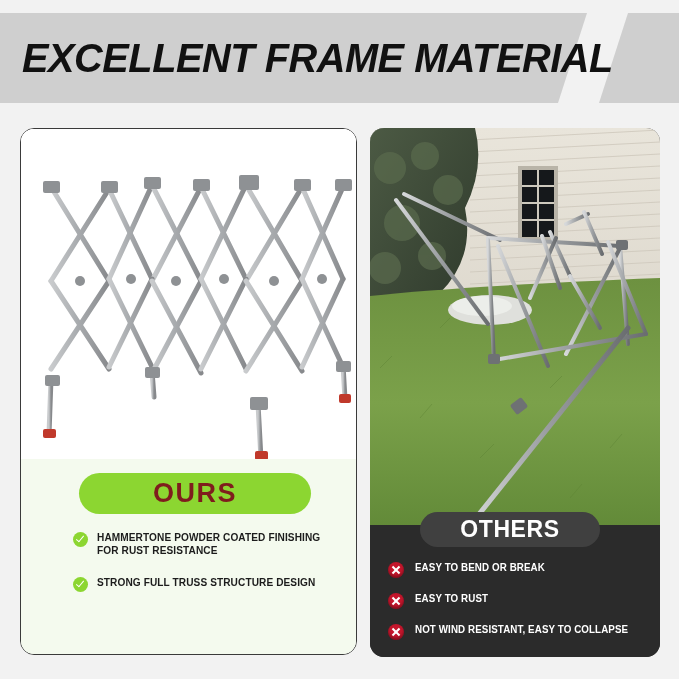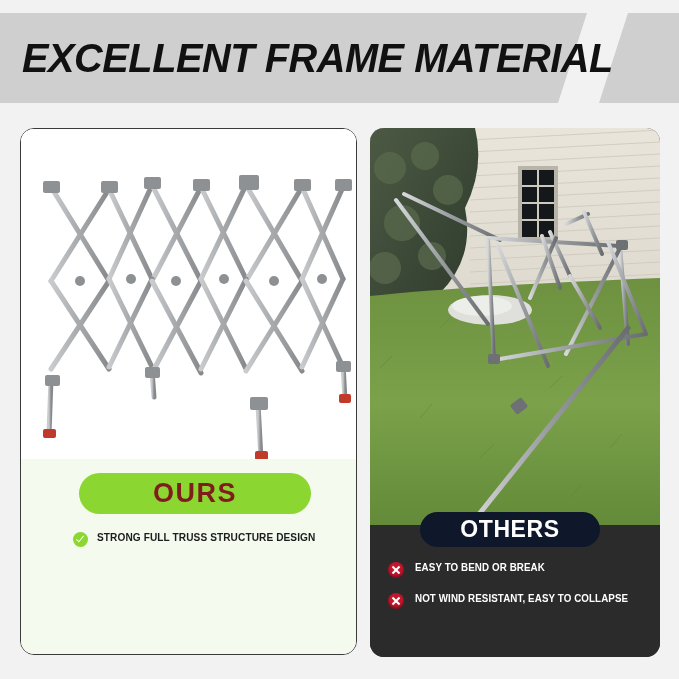--- a/index.html
+++ b/index.html
@@ -138,21 +138,21 @@
     font-size: 27px;
     font-weight: 700;
     letter-spacing: 1.5px;
   }
   .badge-others {
     position: absolute;
     left: 50px;
     top: 384px;
     width: 180px;
     height: 35px;
-    background: #0f172a;
+    background: #404040;
     border-radius: 18px;
     display: flex;
     align-items: center;
     justify-content: center;
     z-index: 5;
   }
   .badge-others span {
     color: #ffffff;
     font-size: 23px;
     font-weight: 700;
@@ -343,20 +343,24 @@
       </svg>
     </div>
 
     <div class="ours-lower"></div>
 
     <div class="badge-ours">
       <span>OURS</span>
     </div>
 
     <div class="ours-list">
+      <div class="ours-row">
+        <span class="icon-check"></span>
+        <span class="ours-row-text">HAMMERTONE POWDER COATED FINISHING FOR RUST RESISTANCE</span>
+      </div>
       <div class="ours-row">
         <span class="icon-check"></span>
         <span class="ours-row-text">STRONG FULL TRUSS STRUCTURE DESIGN</span>
       </div>
     </div>
   </div>
 
   <div class="panel-others">
 
     <div class="others-photo">
@@ -468,18 +472,22 @@
       <span>OTHERS</span>
     </div>
 
     <div class="others-list">
       <div class="others-row">
         <span class="icon-x"></span>
         <span class="others-row-text">EASY TO BEND OR BREAK</span>
       </div>
       <div class="others-row">
         <span class="icon-x"></span>
+        <span class="others-row-text">EASY TO RUST</span>
+      </div>
+      <div class="others-row">
+        <span class="icon-x"></span>
         <span class="others-row-text">NOT WIND RESISTANT, EASY TO COLLAPSE</span>
       </div>
     </div>
   </div>
 
 </div>
 
 </body></html>

